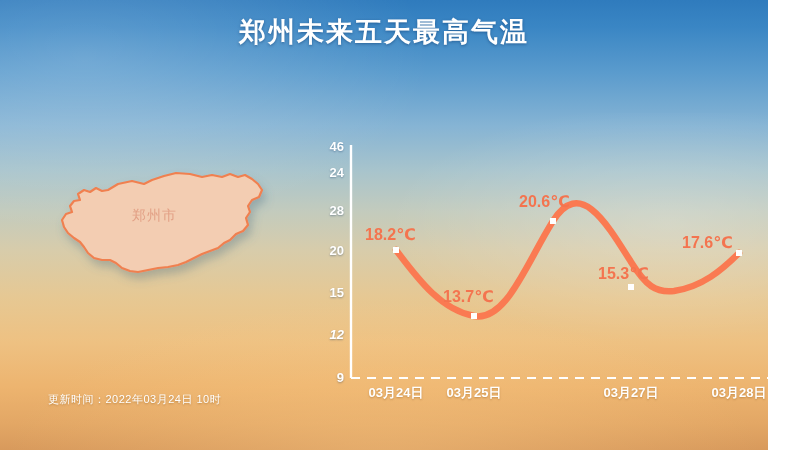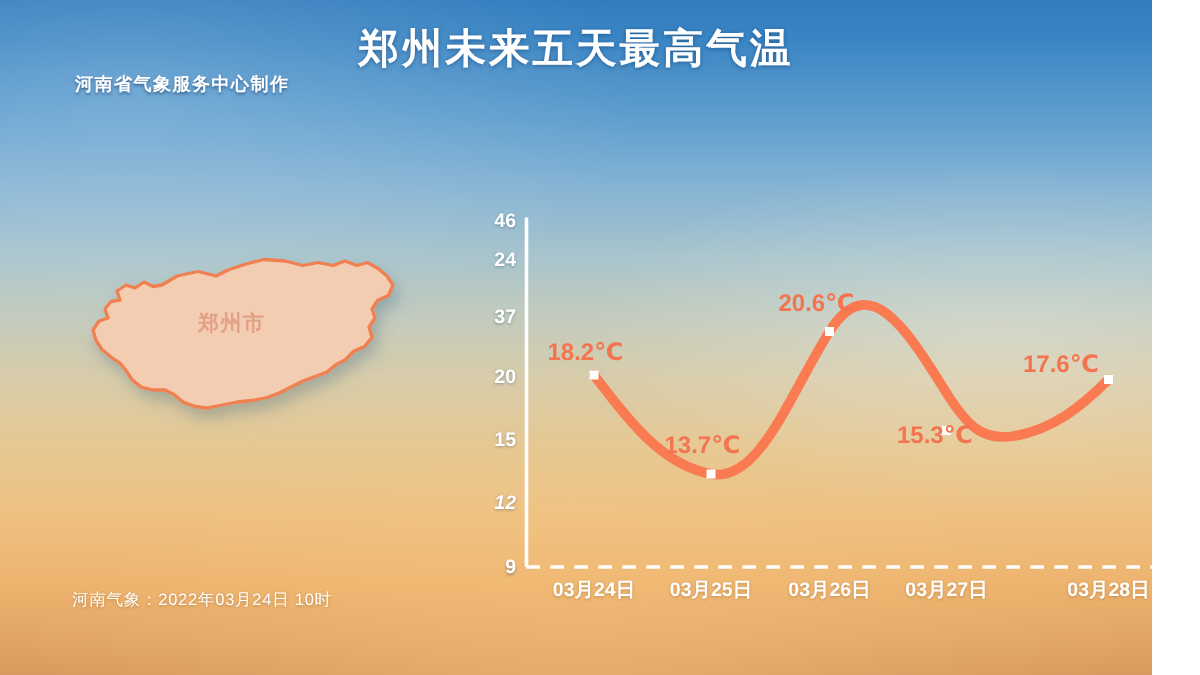--- a/index.html
+++ b/index.html
@@ -48,21 +48,21 @@
   }
   .subtitle{
     position:absolute;left:50px;top:48px;
     color:#ffffff;font-size:12px;font-weight:bold;letter-spacing:1px;
     text-shadow:0 1px 2px rgba(0,40,90,0.5);
   }
 
   .map-wrap{position:absolute;left:40px;top:150px;width:240px;height:140px;}
   .map-label{
     position:absolute;left:132px;top:207px;
-    color:#e2a085;font-size:14px;font-weight:bold;letter-spacing:1px;
+    color:#e2a085;font-size:14px;font-weight:normal;letter-spacing:1px;
   }
 
   .chart{position:absolute;left:330px;top:130px;width:450px;height:270px;}
 
   .ytick{
     position:absolute;color:#ffffff;font-size:13px;font-weight:bold;
     text-align:right;width:26px;text-shadow:0 1px 2px rgba(0,40,90,0.35);
   }
   .xtick{
     position:absolute;color:#ffffff;font-size:13px;font-weight:bold;
@@ -89,21 +89,20 @@
 </head>
 <body>
 
 <div id="stage">
 
   <div class="sheen-a"></div>
   <div class="sheen-b"></div>
   <div class="sheen-c"></div>
 
   <div class="title">郑州未来五天最高气温</div>
-  <div class="subtitle">河南省气象服务中心制作</div>
 
   <div class="map-wrap">
     <svg width="240" height="140" viewBox="0 0 240 140">
       <defs>
         <filter id="mapshadow" x="-30%" y="-30%" width="180%" height="180%">
           <feDropShadow dx="3" dy="6" stdDeviation="5" flood-color="#4a6a80" flood-opacity="0.35"></feDropShadow>
         </filter>
       </defs>
       <path filter="url(#mapshadow)" fill="#f3cdb2" stroke="#f08050" stroke-width="2.2" stroke-linejoin="round" d="M 68,40 L 78,34 L 92,31 L 104,34 L 112,30 L 124,26 L 136,23 L 150,24
            L 162,27 L 172,25 L 182,27 L 190,24 L 198,27 L 205,25 L 212,29 L 218,34
@@ -134,42 +133,41 @@
       <rect x="63" y="117" width="6" height="6" fill="#ffffff"></rect>
       <rect x="141" y="183" width="6" height="6" fill="#ffffff"></rect>
       <rect x="220" y="88" width="6" height="6" fill="#ffffff"></rect>
       <rect x="298" y="154" width="6" height="6" fill="#ffffff"></rect>
       <rect x="406" y="120" width="6" height="6" fill="#ffffff"></rect>
     </svg>
 
     
     <div class="ytick" style="left:-12px;top:9px;">46</div>
     <div class="ytick" style="left:-12px;top:35px;">24</div>
-    <div class="ytick" style="left:-12px;top:73px;">37</div>
+    <div class="ytick" style="left:-12px;top:73px;">28</div>
     <div class="ytick" style="left:-12px;top:113px;">20</div>
     <div class="ytick" style="left:-12px;top:155px;">15</div>
     <div class="ytick" style="left:-12px;top:197px;font-style:italic;">12</div>
     <div class="ytick" style="left:-12px;top:240px;">9</div>
 
     
     <div class="xtick" style="left:26px;top:254px;">03月24日</div>
     <div class="xtick" style="left:104px;top:254px;">03月25日</div>
-    <div class="xtick" style="left:183px;top:254px;">03月26日</div>
     <div class="xtick" style="left:261px;top:254px;">03月27日</div>
     <div class="xtick" style="left:369px;top:254px;">03月28日</div>
 
     
     <div class="dlabel" style="left:35px;top:95px;">18.2℃</div>
     <div class="dlabel" style="left:113px;top:157px;">13.7℃</div>
     <div class="dlabel" style="left:189px;top:62px;">20.6℃</div>
-    <div class="dlabel" style="left:268px;top:134px;margin-top:16px;">15.3℃</div>
+    <div class="dlabel" style="left:268px;top:134px;">15.3℃</div>
     <div class="dlabel" style="left:352px;top:103px;">17.6℃</div>
   </div>
 
-  <div class="footer-time">河南气象：2022年03月24日 10时</div>
+  <div class="footer-time">更新时间：2022年03月24日 10时</div>
 
   <div class="wm">
     <span>
       <svg width="34" height="26" viewBox="0 0 34 26">
         <ellipse cx="12" cy="10" rx="11" ry="9" fill="#ffffff"></ellipse>
         <path d="M 6,17 L 3,23 L 10,19 Z" fill="#ffffff"></path>
         <circle cx="8.5" cy="8" r="1.5" fill="#e8a35e"></circle>
         <circle cx="15.5" cy="8" r="1.5" fill="#e8a35e"></circle>
         <ellipse cx="23" cy="15" rx="9" ry="7.5" fill="#ffffff"></ellipse>
         <path d="M 28,21 L 31,25 L 25,22 Z" fill="#ffffff"></path>

